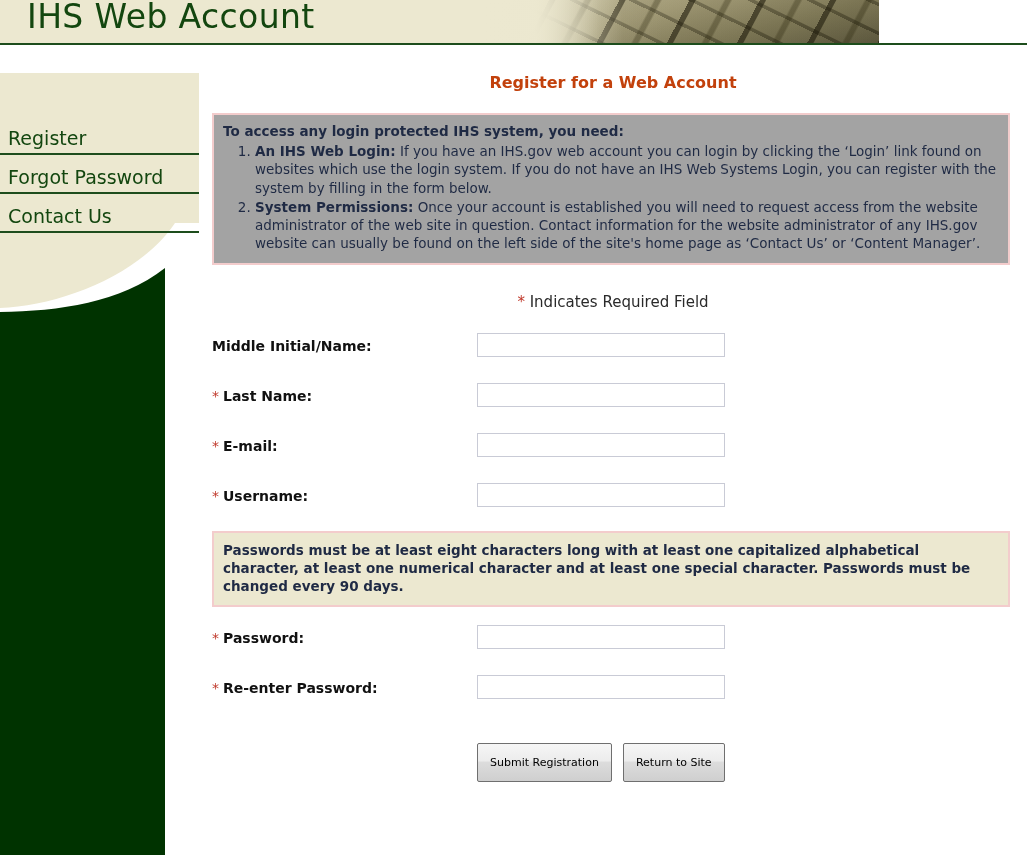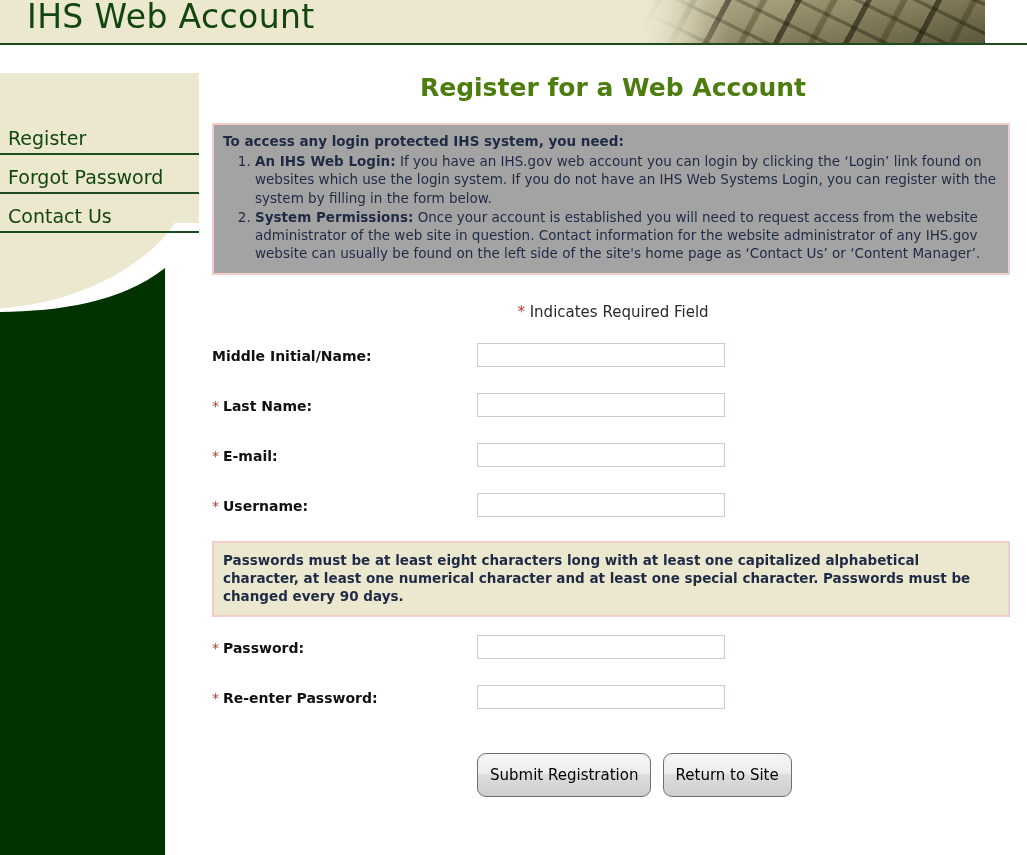--- a/index.html
+++ b/index.html
@@ -12,21 +12,21 @@
     background: #ffffff;
     font-family: "DejaVu Sans", sans-serif;
     overflow: hidden;
     position: relative;
   }
 
   
   #site-header {
     position: absolute;
     left: 0; top: 0;
-    width: 985px;
+    width: 879px;
     height: 44px;
     background: #ece8d0;
     overflow: hidden;
   }
   #header-photo {
     position: absolute;
     right: 0; top: 0;
     width: 400px;
     height: 43px;
     background:
@@ -120,23 +120,23 @@
     position: absolute;
     left: 199px; top: 45px;
     width: 828px;
     height: 810px;
     background: #ffffff;
   }
   #page-title {
     margin: 0;
     padding: 28px 0 0 0;
     text-align: center;
-    font-size: 25px;
+    font-size: 16px;
     font-weight: bold;
-    color: #4d7c0f;
+    color: #c2410c;
     font-family: "DejaVu Sans", sans-serif;
   }
 
   .notice-box {
     margin: 21px 17px 0 13px;
     border: 2px solid #f3cccc;
     background: #a3a3a3;
     box-sizing: border-box;
     padding: 7px 10px 9px 9px;
   }
@@ -211,26 +211,26 @@
     color: #1f2a44;
     line-height: 1.36;
   }
 
   #button-row {
     margin-top: 26px;
     padding-left: 278px;
   }
   .form-button {
     font-family: "DejaVu Sans", sans-serif;
-    font-size: 15px;
+    font-size: 11px;
     color: #000000;
     padding: 12px 12px;
     background: linear-gradient(to bottom, #f6f6f6 0%, #ececec 45%, #dcdcdc 50%, #cfcfcf 100%);
     border: 1px solid #6f6f6f;
-    border-radius: 9px;
+    border-radius: 2px;
     cursor: pointer;
   }
   .form-button + .form-button { margin-left: 6px; }
 </style>
 </head>
 <body>
 
 <div id="site-header">
   <div id="header-photo">
     <div id="header-photo-fade"></div>

